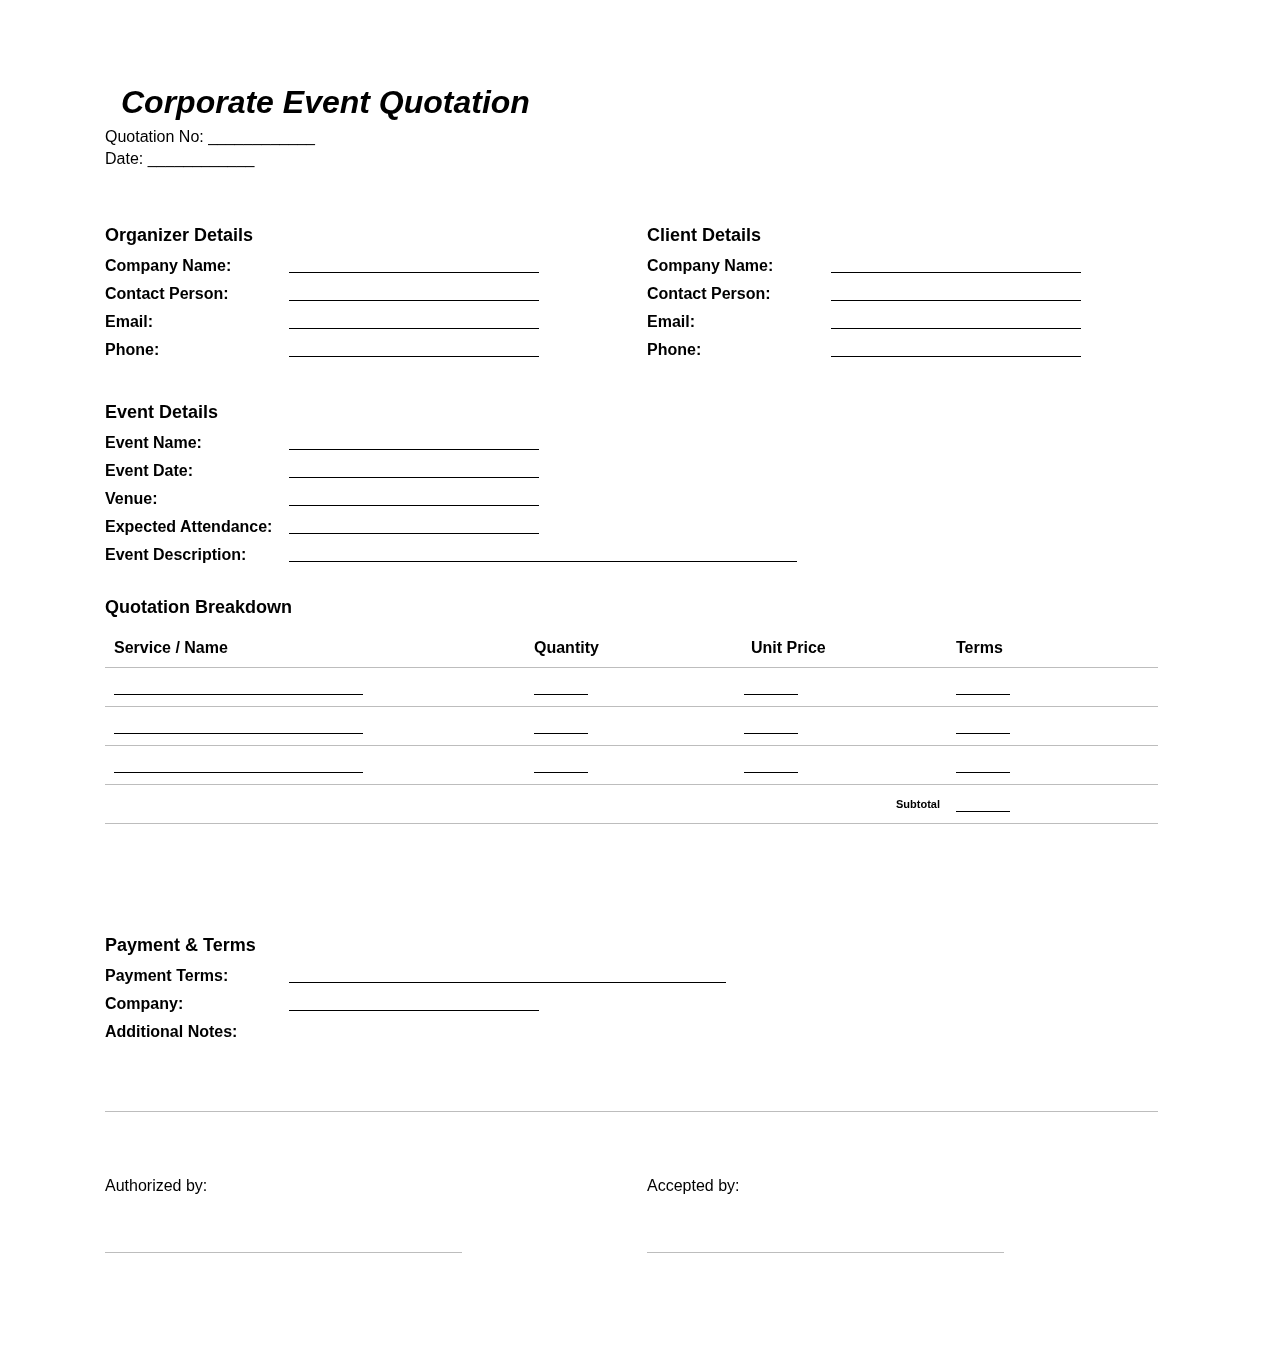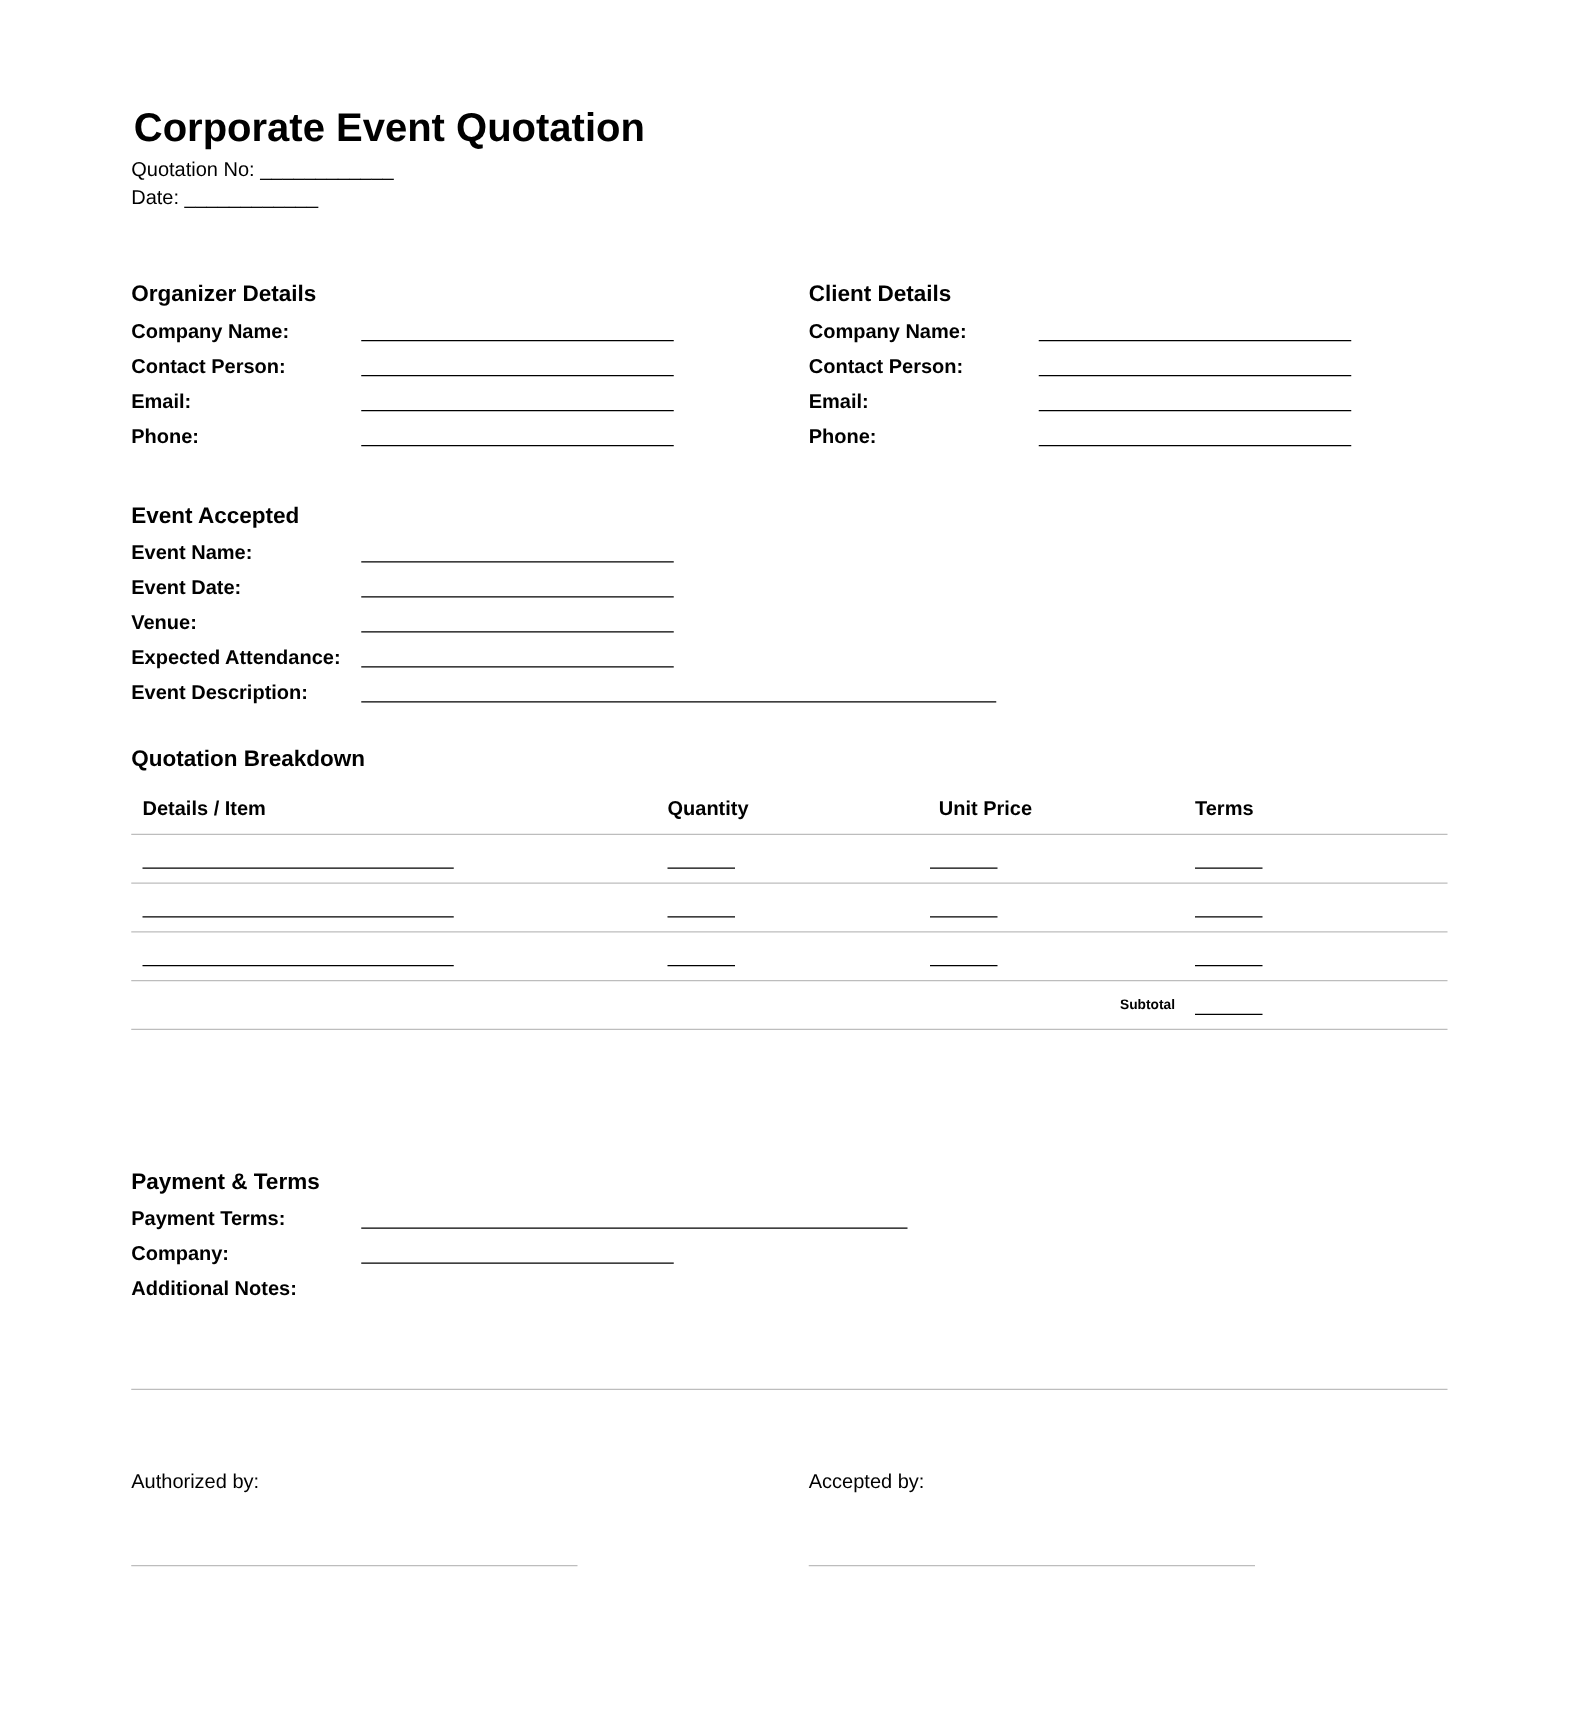--- a/index.html
+++ b/index.html
@@ -15,27 +15,28 @@
       color: #000000;
     }
     .page {
       position: absolute;
       left: 105px;
       top: 0;
       width: 1053px;
     }
     .title {
       position: absolute;
-      left: 2px;
+      left: 16px;
       top: 82px;
       margin: 0;
       font-size: 32px;
       font-weight: bold;
       line-height: 40px;
       white-space: nowrap;
+      font-style: italic;
     }
     .meta-line {
       position: absolute;
       left: 0;
       font-size: 16px;
       line-height: 20px;
       white-space: nowrap;
     }
     .section-title {
       position: absolute;
@@ -197,21 +198,21 @@
   </div>
   <div class="field-row" style="left:542px; top:311px;">
     <span class="field-label">Email:</span>
     <span class="field-line w250"></span>
   </div>
   <div class="field-row" style="left:542px; top:339px;">
     <span class="field-label">Phone:</span>
     <span class="field-line w250"></span>
   </div>
 
-  <h2 class="section-title" style="left:0; top:401px;">Event Accepted</h2>
+  <h2 class="section-title" style="left:0; top:401px;">Event Details</h2>
   <div class="field-row" style="left:0; top:432px;">
     <span class="field-label">Event Name:</span>
     <span class="field-line w250"></span>
   </div>
   <div class="field-row" style="left:0; top:460px;">
     <span class="field-label">Event Date:</span>
     <span class="field-line w250"></span>
   </div>
   <div class="field-row" style="left:0; top:488px;">
     <span class="field-label">Venue:</span>
@@ -223,21 +224,21 @@
   </div>
   <div class="field-row" style="left:0; top:544px; width:720px;">
     <span class="field-label">Event Description:</span>
     <span class="field-line w508"></span>
   </div>
 
   <h2 class="section-title" style="left:0; top:596px;">Quotation Breakdown</h2>
 
   <div class="table">
     <div class="t-row t-head">
-      <div class="t-cell c-item">Details / Item</div>
+      <div class="t-cell c-item">Service / Name</div>
       <div class="t-cell c-qty">Quantity</div>
       <div class="t-cell c-price">Unit Price</div>
       <div class="t-cell c-total">Terms</div>
     </div>
 
     <div class="t-row">
       <span class="blank blank-long" style="left:9px;"></span>
       <span class="blank blank-short" style="left:429px;"></span>
       <span class="blank blank-short" style="left:639px;"></span>
       <span class="blank blank-short" style="left:851px;"></span>

